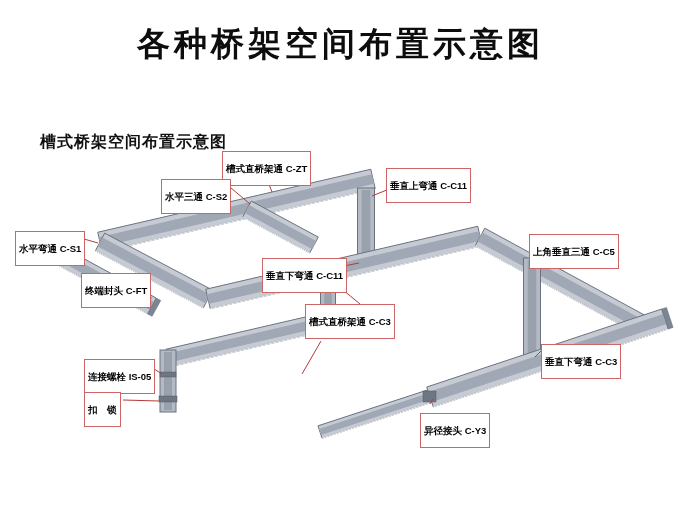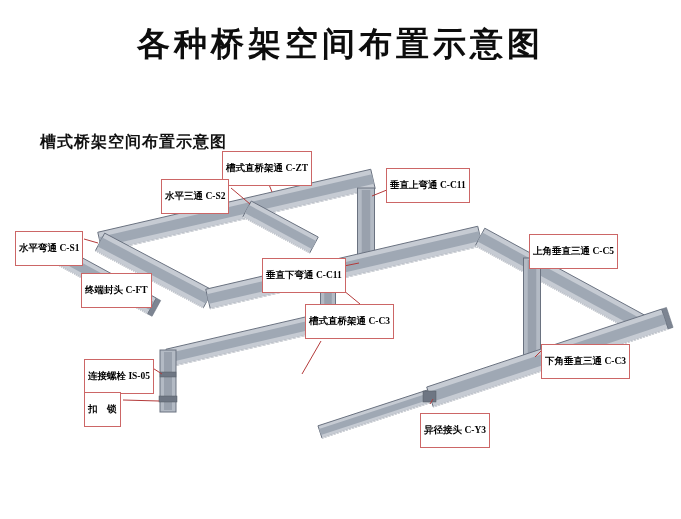--- a/index.html
+++ b/index.html
@@ -1,21 +1,21 @@
 <!DOCTYPE html>
 <html style="--label-border: #cc6666;"><head>
 <meta charset="utf-8">
 <style>
   html,body{margin:0;padding:0;background:#e9e9e9;}
   .page{
     position:relative;
     width:681px;height:519px;
     background:#ffffff;
     overflow:hidden;
-    font-family:Liberation Serif, serif;
+    font-family:Liberation Sans, sans-serif;
     margin:0 auto;
   }
   .title{
     position:absolute;
     top:22px;left:0;right:0;
     margin:0;
     text-align:center;
     font-size:33px;
     font-weight:bold;
     letter-spacing:4px;
@@ -139,17 +139,17 @@
 
   <div class="lbl" style="left:222px;top:151px">槽式直桥架通 C-ZT</div>
   <div class="lbl" style="left:161px;top:179px">水平三通 C-S2</div>
   <div class="lbl" style="left:386px;top:168px">垂直上弯通 C-C11</div>
   <div class="lbl" style="left:15px;top:231px">水平弯通 C-S1</div>
   <div class="lbl" style="left:529px;top:234px">上角垂直三通 C-C5</div>
   <div class="lbl" style="left:262px;top:258px">垂直下弯通 C-C11</div>
   <div class="lbl" style="left:81px;top:273px">终端封头 C-FT</div>
   <div class="lbl" style="left:305px;top:304px">槽式直桥架通 C-C3</div>
   <div class="lbl" style="left:84px;top:359px">连接螺栓 IS-05</div>
-  <div class="lbl" style="left:541px;top:344px">下角垂直三通 C-C3</div>
+  <div class="lbl" style="left:541px;top:344px">垂直下弯通 C-C3</div>
   <div class="lbl" style="left:84px;top:392px">扣　锁</div>
   <div class="lbl" style="left:420px;top:413px">异径接头 C-Y3</div>
 
 </div>
 
 </body></html>

